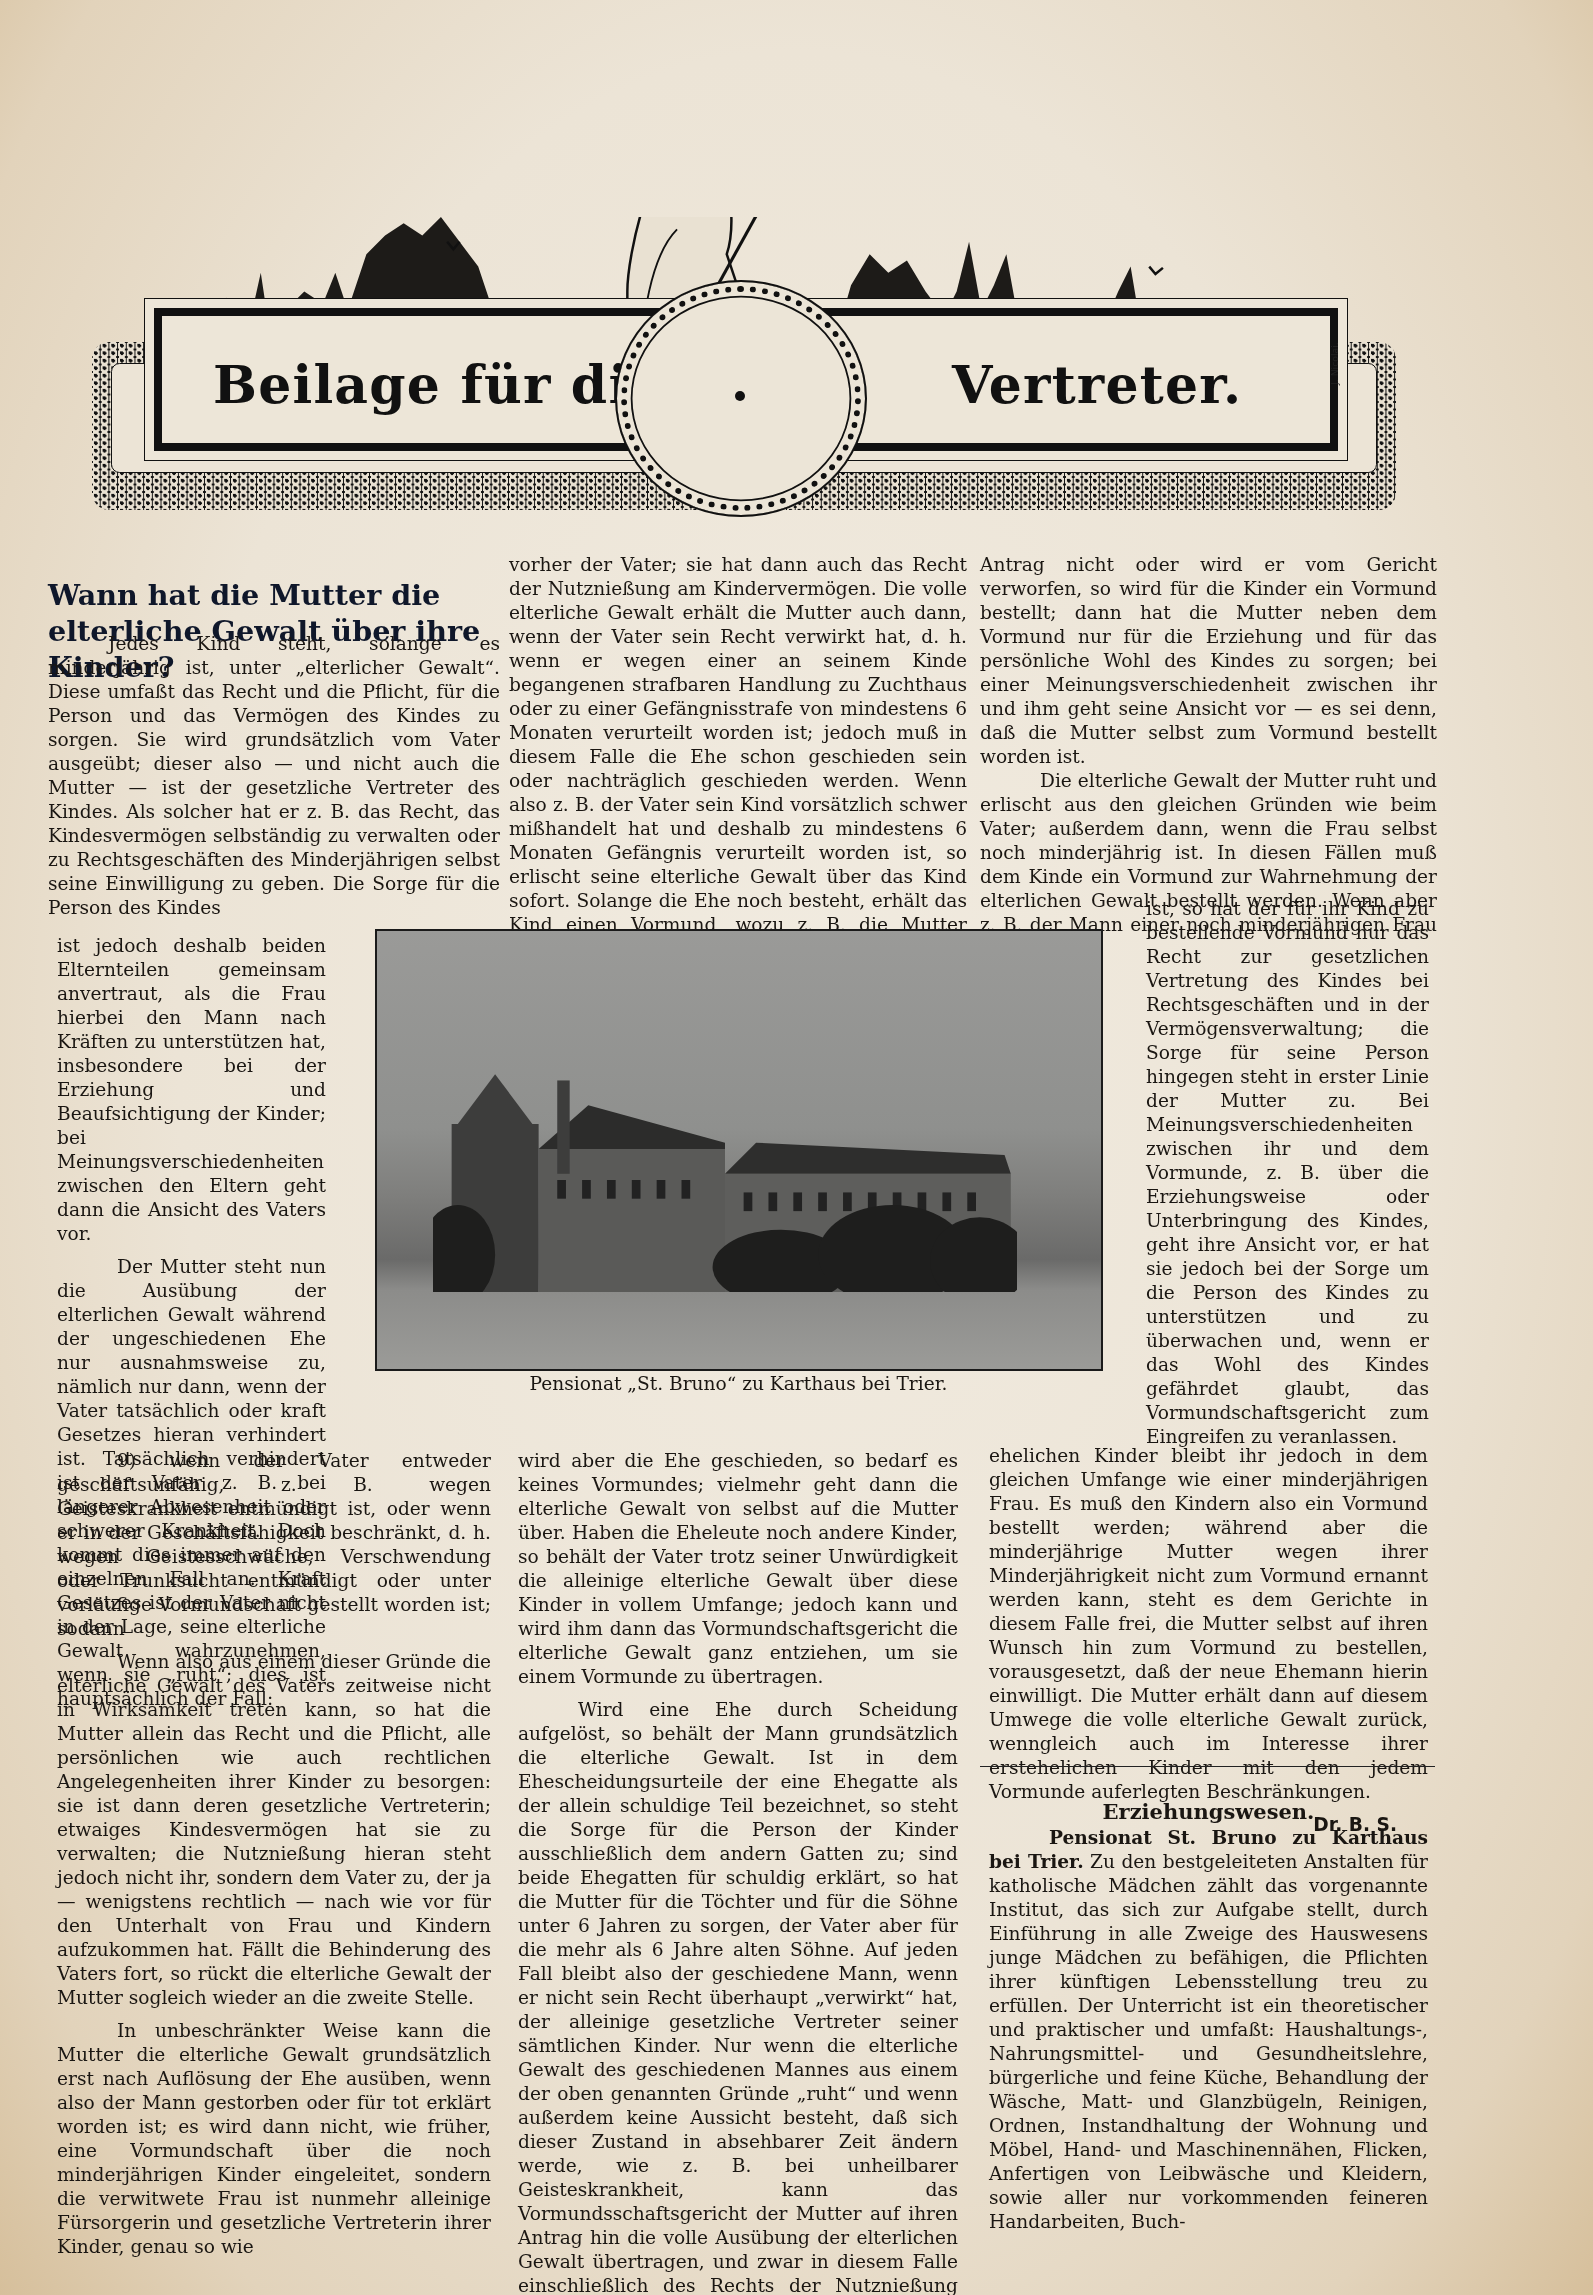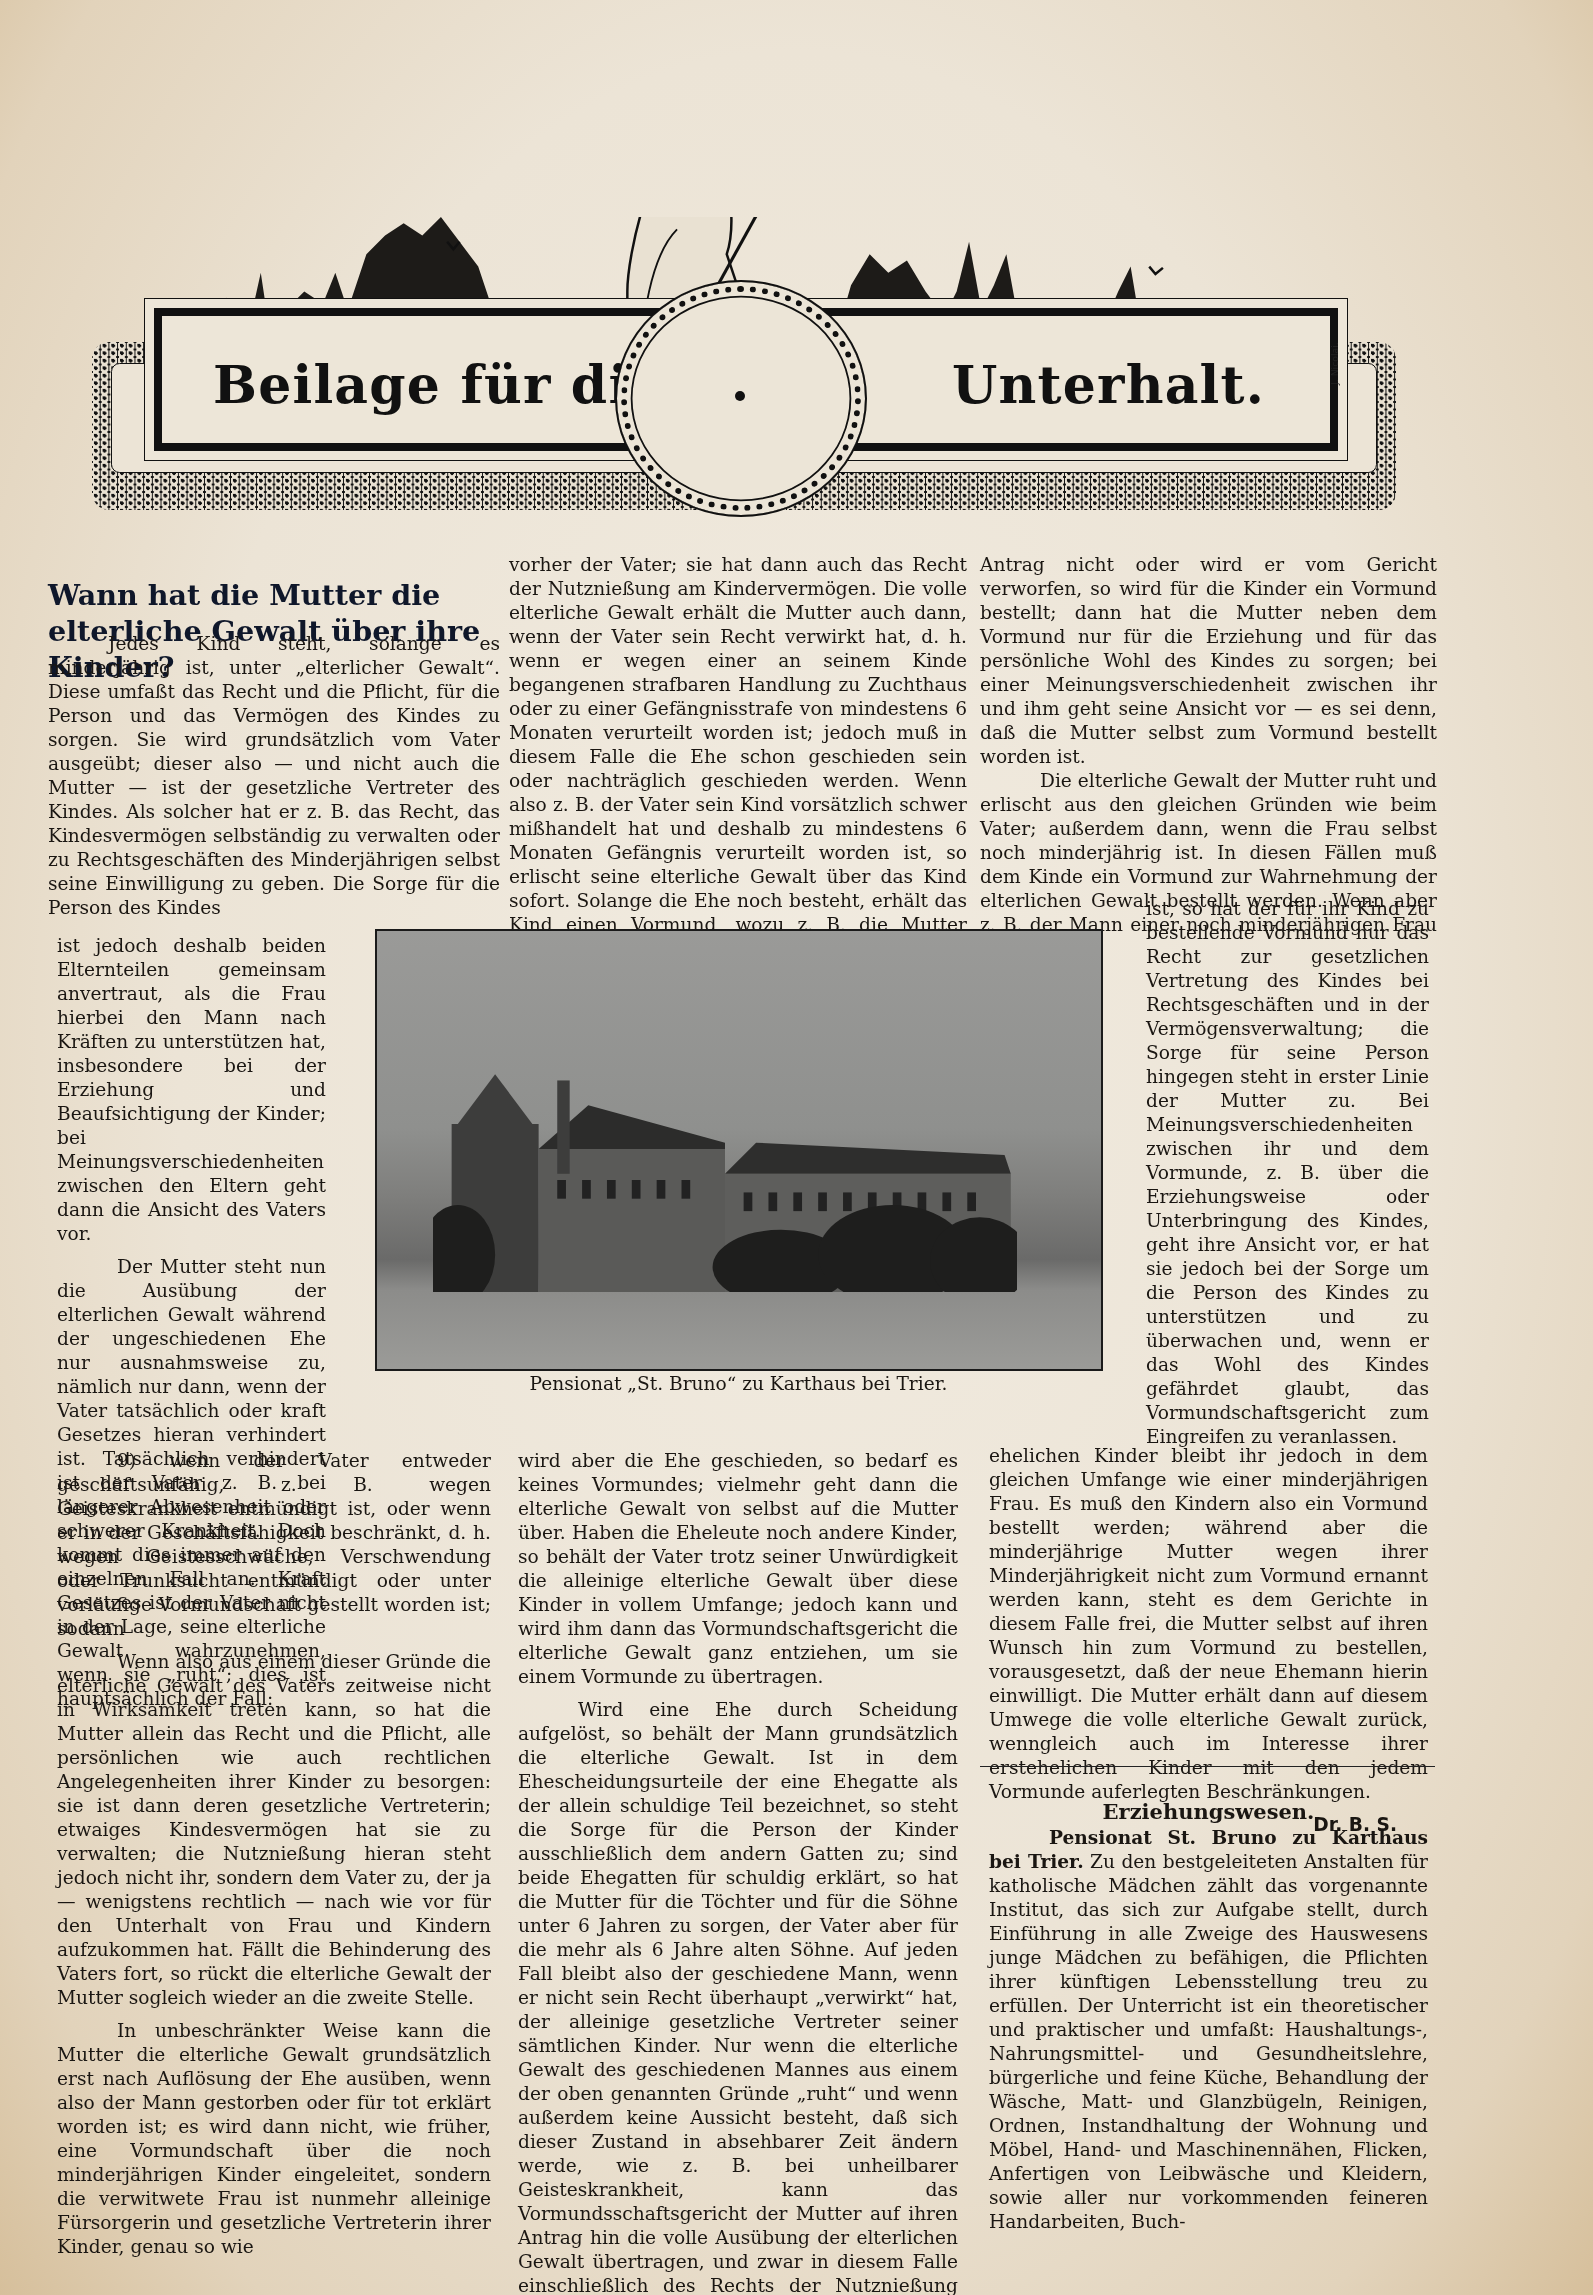--- a/index.html
+++ b/index.html
@@ -125,21 +125,21 @@
       <path d="M1560 80 l10 12 l12 -10"></path>
     </g>
   </svg>
 
   <div class="outer-frame">
     <div class="outer-inner"></div>
   </div>
   <div class="title-box">
     <div class="title-inner"></div>
     <span class="title-text" style="left:68px;">Beilage für die</span>
-    <span class="title-text" style="left:807px;">Unterhalt.</span>
+    <span class="title-text" style="left:807px;">Vertreter.</span>
   </div>
   <div class="shield">
     <div class="shield-dots"></div>
     <div class="shield-boss"></div>
   </div>
   <span class="artist-sig">J. Nicolai.</span>
 </div>
 
 <h1 class="article-title">Wann hat die Mutter die elterliche Gewalt über ihre Kinder?</h1>
 

